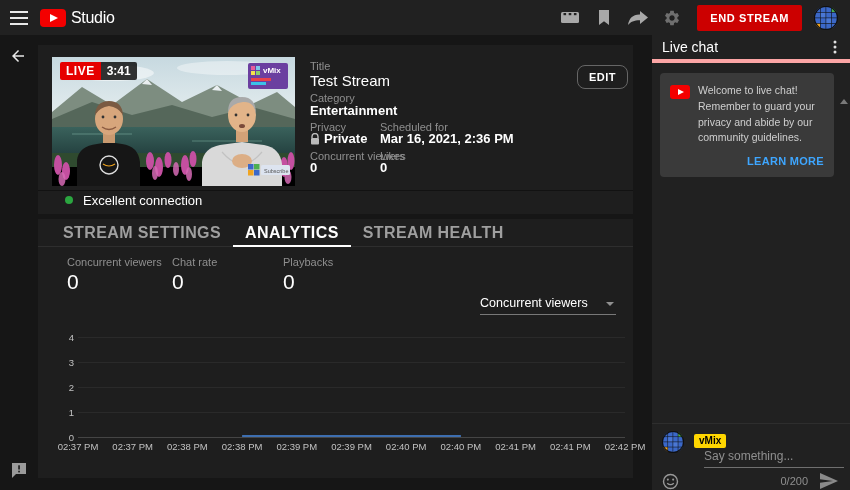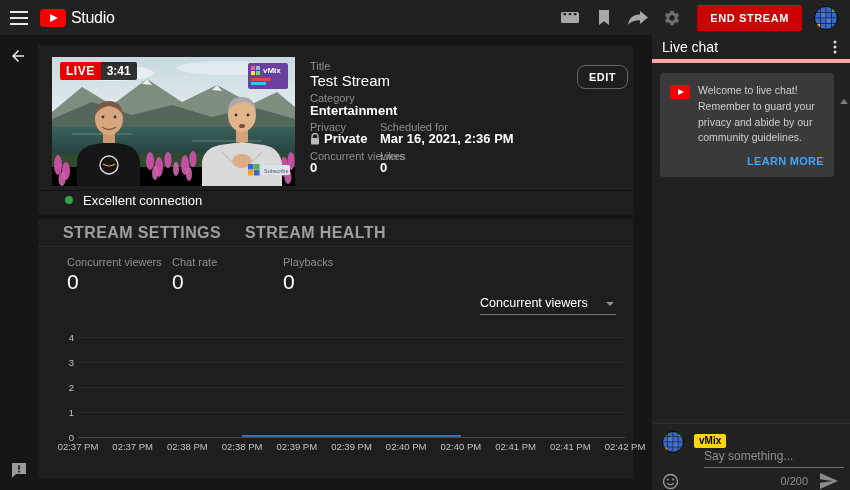--- a/index.html
+++ b/index.html
@@ -303,20 +303,21 @@
   <div class="fvalue num-value" style="left:342px; top:115px;">0</div>
 
   <div class="card-divider"></div>
   <div class="conn-dot"></div>
   <div class="conn-text">Excellent connection</div>
 </div>
 
 <div class="card card2">
   <div class="tabs">
     <div class="tab">STREAM SETTINGS</div>
+    <div class="tab active">ANALYTICS</div>
     <div class="tab">STREAM HEALTH</div>
   </div>
 
   <div class="metric m0">
     <div class="mlabel">Concurrent viewers</div>
     <div class="mvalue">0</div>
   </div>
   <div class="metric m1">
     <div class="mlabel">Chat rate</div>
     <div class="mvalue">0</div>

